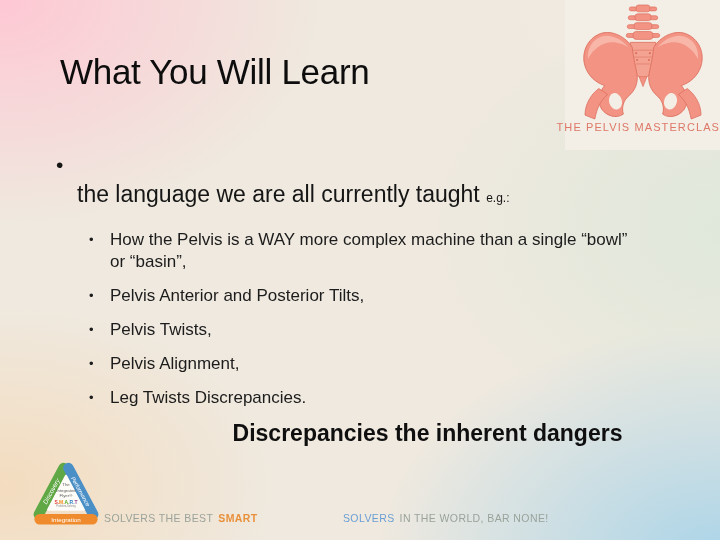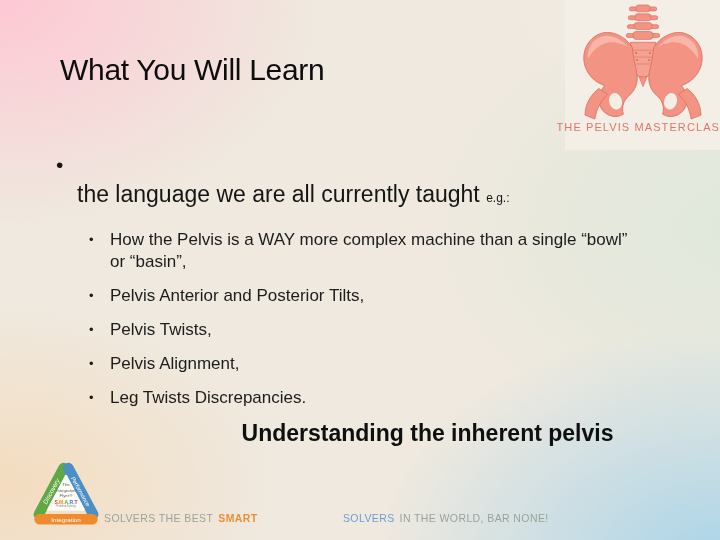--- a/index.html
+++ b/index.html
@@ -23,21 +23,21 @@
     background:#f4efe6; display:flex; flex-direction:column; align-items:center;
   }
   .pelvis-card svg{ margin-top:4px; }
   .pelvis-label{
     margin-top:1px; font-size:11px; letter-spacing:1.1px; font-weight:400;
     color:#dd7767; white-space:nowrap;
   }
 
   
   .title{
-    position:absolute; left:60px; top:53px; font-size:30px; font-weight:400;
+    position:absolute; left:60px; top:53px; font-size:35px; font-weight:400;
     color:#0d0d0d; letter-spacing:-0.3px; line-height:1.1;
   }
 
   
   .main-bullet{
     position:absolute; left:56px; top:150px; width:610px;
     font-size:23px; color:#151515; line-height:1.3; display:flex;
   }
   .main-bullet .bullet-glyph{ width:21px; flex:0 0 21px; font-size:21px; padding-top:1px; }
   .eg{ font-size:12px; }
@@ -143,21 +143,21 @@
       <span class="bullet-glyph">•</span>
       <span class="sub-text">Pelvis Alignment,</span>
     </li>
     <li>
       <span class="bullet-glyph">•</span>
       <span class="sub-text">Leg Twists Discrepancies.</span>
     </li>
   </ul>
 
   <div class="statement">
-    <div>Understanding the inherent pelvis</div>
+    <div>Discrepancies the inherent dangers</div>
   </div>
 
   <div class="logo">
     <svg width="80" height="80" viewBox="0 0 100 95" aria-hidden="true">
       <line x1="16" y1="73" x2="47" y2="15" stroke="#5fa845" stroke-width="13" stroke-linecap="round"></line>
       <line x1="53" y1="15" x2="84" y2="73" stroke="#4b8fc7" stroke-width="13" stroke-linecap="round"></line>
       <line x1="17" y1="79" x2="83" y2="79" stroke="#ef8b2c" stroke-width="13" stroke-linecap="round"></line>
       <path d="M50,25 L28,67 L72,67 Z" fill="#fdfcf8" stroke="#fdfcf8" stroke-width="3" stroke-linejoin="round"></path>
       <text x="31.5" y="47" transform="rotate(-61 31.5 44)" fill="#ffffff" font-size="8" font-style="italic" text-anchor="middle" font-family="Liberation Sans, sans-serif">Discovery</text>
       <text x="68.5" y="47" transform="rotate(61 68.5 44)" fill="#ffffff" font-size="7.2" font-style="italic" text-anchor="middle" font-family="Liberation Sans, sans-serif">Performance</text>

